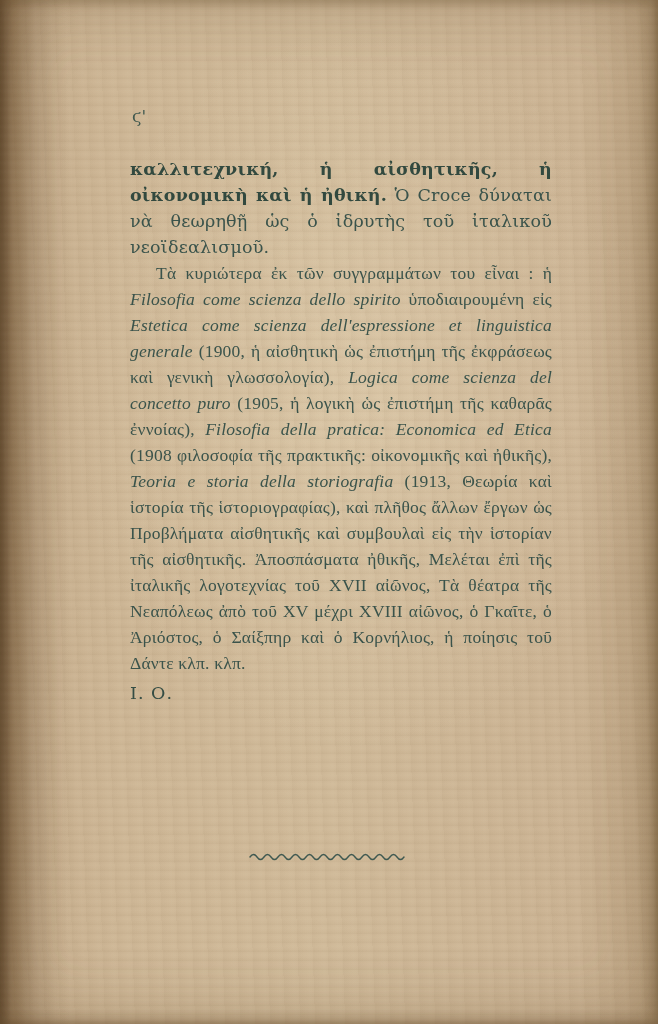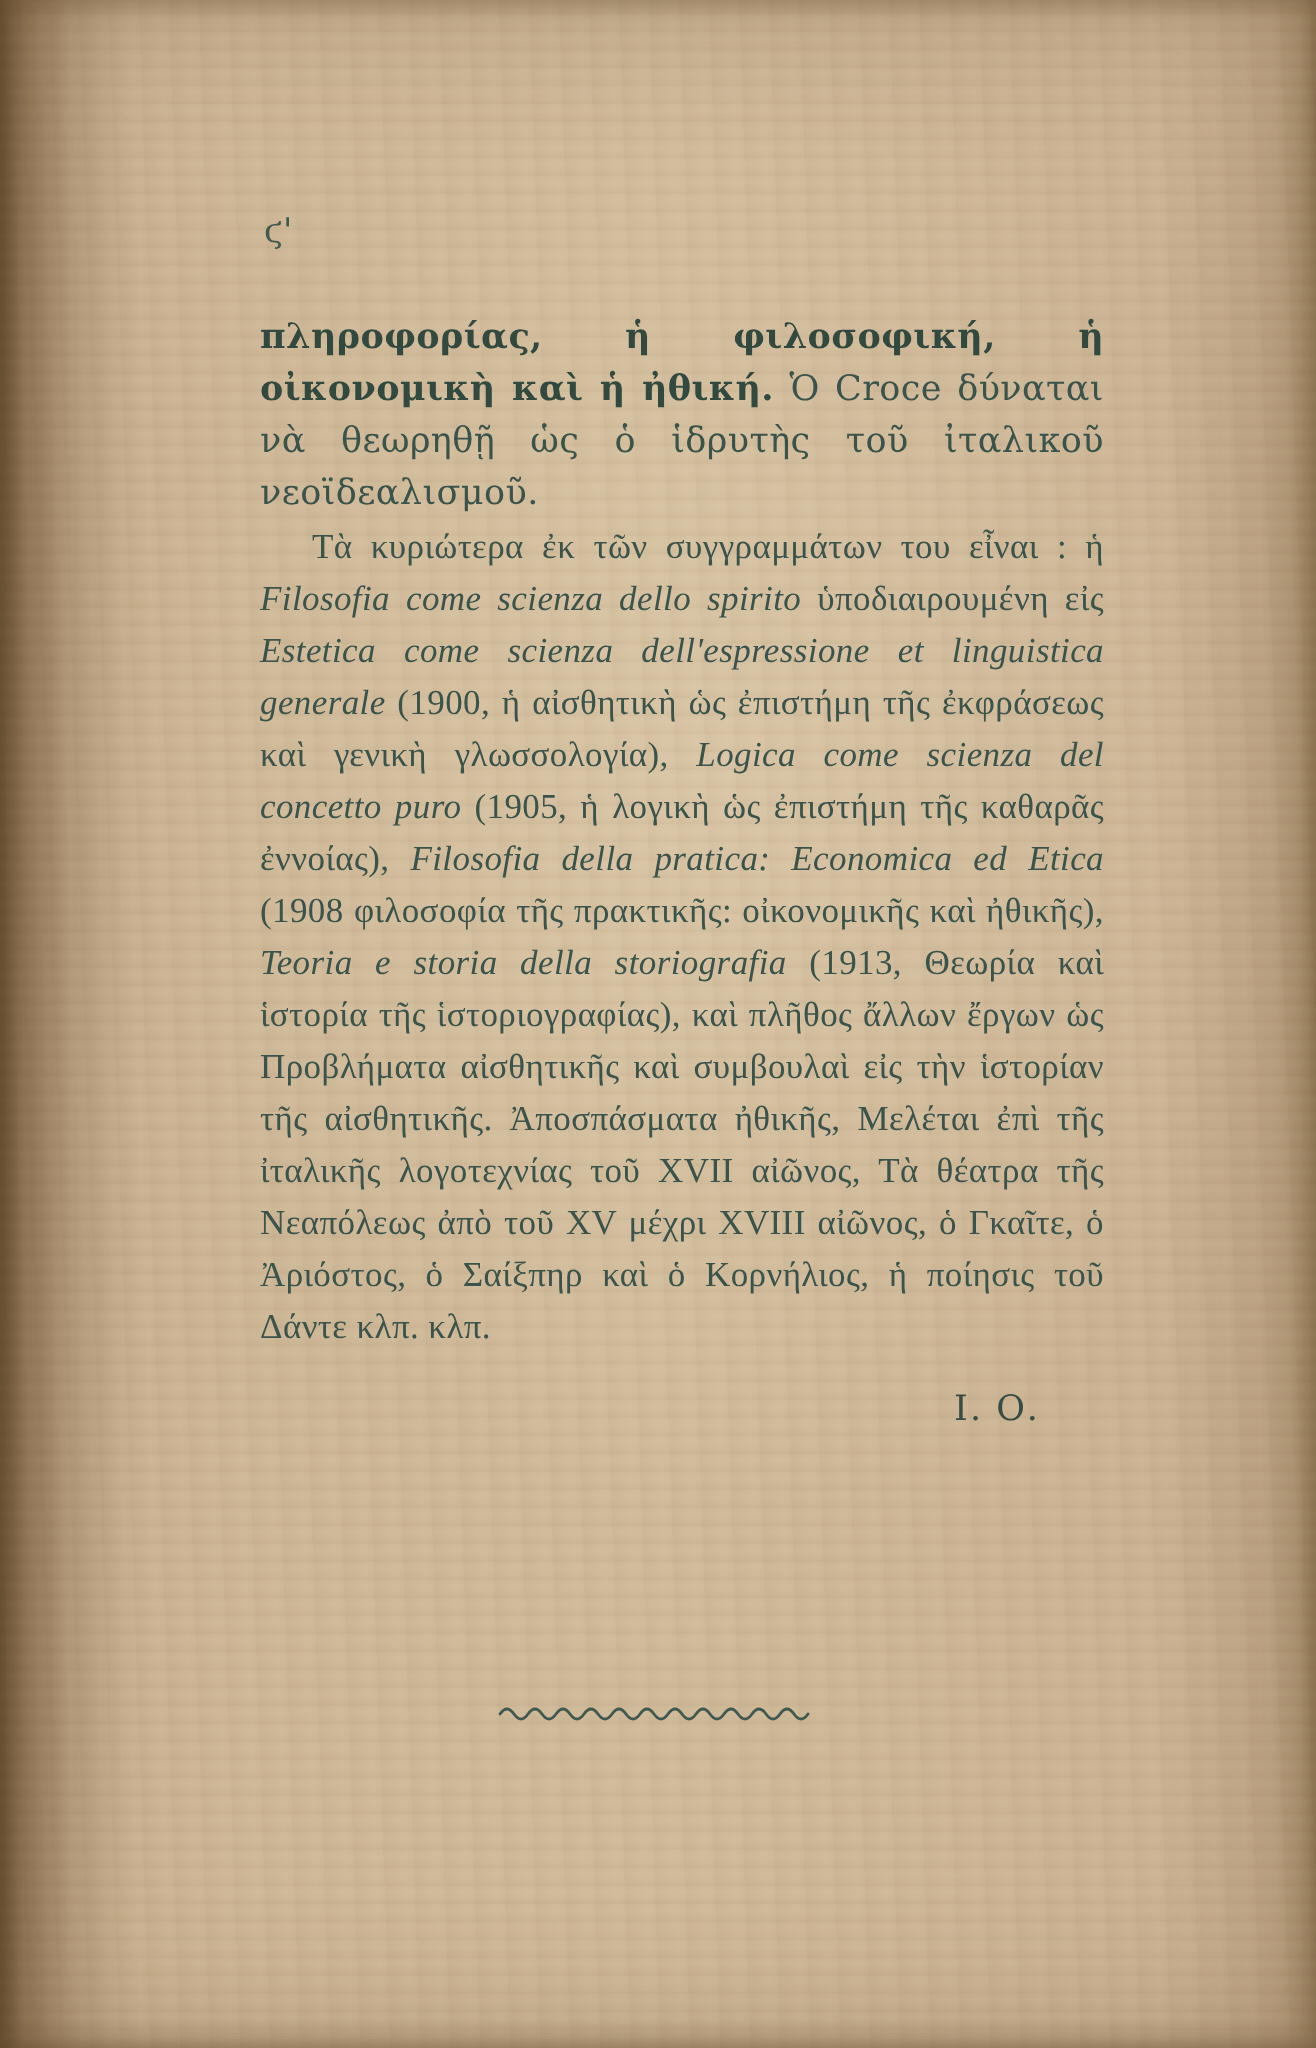--- a/index.html
+++ b/index.html
@@ -61,23 +61,22 @@
     font-size: 17.5px;
     line-height: 26px;
     text-align: justify;
     letter-spacing: 0.2px;
   }
   .paragraphs p.indent { text-indent: 26px; font-family: Liberation Serif, serif; }
   .seg-bold   { font-weight: bold; color: #32493f; }
   .seg-italic { font-style: italic; }
   .seg-normal { }
   .signature {
-    margin-top: 19px;
+    margin-top: 7px;
     font-size: 17.5px;
-    text-align: right;
     padding-right: 32px;
     letter-spacing: 1px;
     color: #354d44;
   }
   .divider {
     position: absolute;
     left: 50%;
     top: 852px;
     transform: translateX(-50%);
     width: 160px;
@@ -89,21 +88,21 @@
 <body>
 
 <div class="page">
   <div class="texture"></div>
   <div class="spine-shadow"></div>
 
   <div class="text-block">
     <div class="page-number">ϛ'</div>
 
     <div class="paragraphs">
-        <p><span class="seg-bold">πληροφορίας, ἡ φιλοσοφική, ἡ οἰκονομικὴ καὶ ἡ ἠθική.</span><span class="seg-normal"> Ὁ Croce δύναται νὰ θεωρηθῇ ὡς ὁ ἱδρυτὴς τοῦ ἰταλικοῦ νεοϊδεαλισμοῦ.</span></p>
+        <p><span class="seg-bold">καλλιτεχνική, ἡ αἰσθητικῆς, ἡ οἰκονομικὴ καὶ ἡ ἠθική.</span><span class="seg-normal"> Ὁ Croce δύναται νὰ θεωρηθῇ ὡς ὁ ἱδρυτὴς τοῦ ἰταλικοῦ νεοϊδεαλισμοῦ.</span></p>
         <p class="indent"><span class="seg-normal">Τὰ κυριώτερα ἐκ τῶν συγγραμμάτων του εἶναι : ἡ </span><span class="seg-italic">Filosofia come scienza dello spirito</span><span class="seg-normal"> ὑποδιαιρουμένη εἰς </span><span class="seg-italic">Estetica come scienza dell'espressione et linguistica generale</span><span class="seg-normal"> (1900, ἡ αἰσθητικὴ ὡς ἐπιστήμη τῆς ἐκφράσεως καὶ γενικὴ γλωσσολογία), </span><span class="seg-italic">Logica come scienza del concetto puro</span><span class="seg-normal"> (1905, ἡ λογικὴ ὡς ἐπιστήμη τῆς καθαρᾶς ἐννοίας), </span><span class="seg-italic">Filosofia della pratica: Economica ed Etica</span><span class="seg-normal"> (1908 φιλοσοφία τῆς πρακτικῆς: οἰκονομικῆς καὶ ἠθικῆς), </span><span class="seg-italic">Teoria e storia della storiografia</span><span class="seg-normal"> (1913, Θεωρία καὶ ἱστορία τῆς ἱστοριογραφίας), καὶ πλῆθος ἄλλων ἔργων ὡς Προβλήματα αἰσθητικῆς καὶ συμβουλαὶ εἰς τὴν ἱστορίαν τῆς αἰσθητικῆς. Ἀποσπάσματα ἠθικῆς, Μελέται ἐπὶ τῆς ἰταλικῆς λογοτεχνίας τοῦ XVII αἰῶνος, Τὰ θέατρα τῆς Νεαπόλεως ἀπὸ τοῦ XV μέχρι XVIII αἰῶνος, ὁ Γκαῖτε, ὁ Ἀριόστος, ὁ Σαίξπηρ καὶ ὁ Κορνήλιος, ἡ ποίησις τοῦ Δάντε κλπ. κλπ.</span></p>
       </div>
 
     <div class="signature">Ι. Ο.</div>
   </div>
 
   <div class="divider">
     <svg width="160" height="10" viewBox="0 0 160 10" aria-hidden="true">
       <path d="M1,5 q3.5,-5 7,0 t7,0 t7,0 t7,0 t7,0 t7,0 t7,0 t7,0 t7,0 t7,0 t7,0 t7,0 t7,0 t7,0 t7,0 t7,0 t7,0 t7,0 t7,0 t7,0 t7,0 t7,0" fill="none" stroke="#3f5850" stroke-width="1.4" stroke-linecap="round"></path>
     </svg>

